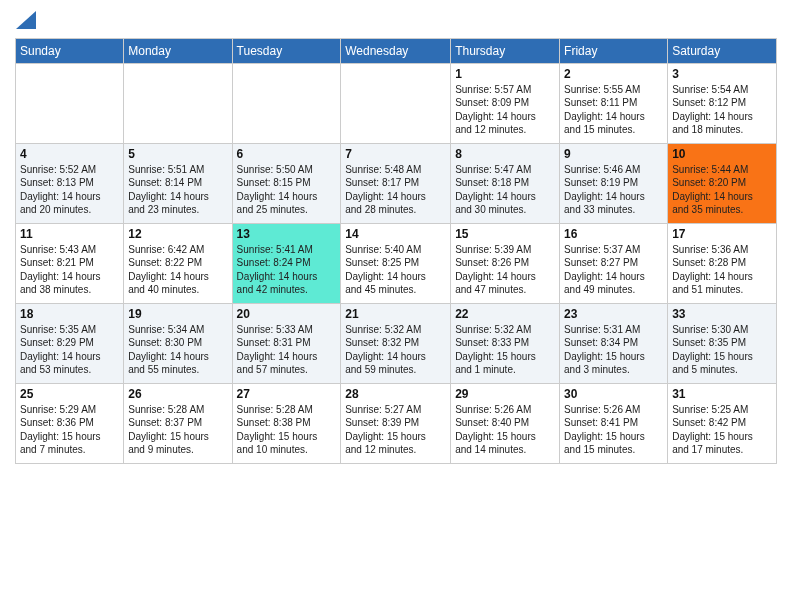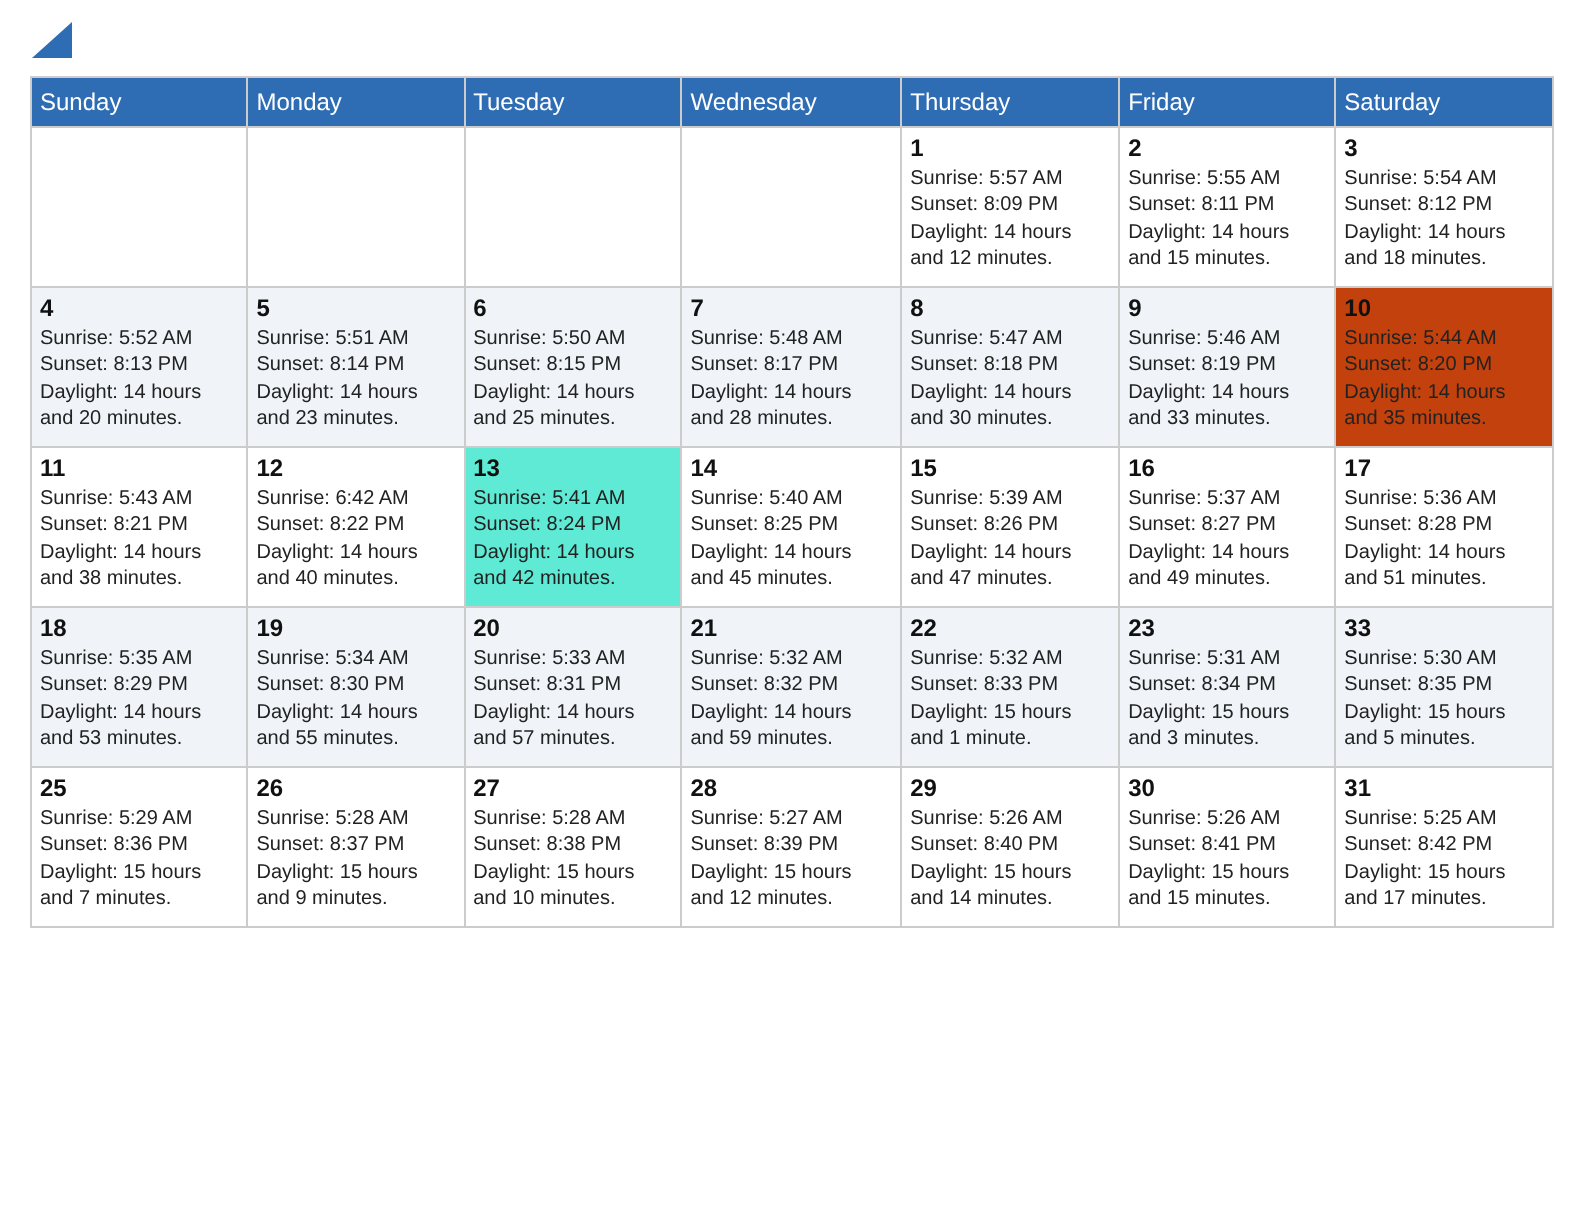--- a/index.html
+++ b/index.html
@@ -179,21 +179,21 @@
 Daylight: 14 hours
 and 30 minutes.</div>
           </td>
           <td style="background: rgb(240, 244, 248);">
             <div class="day-number">9</div>
             <div class="day-info" style="white-space: pre-line;">Sunrise: 5:46 AM
 Sunset: 8:19 PM
 Daylight: 14 hours
 and 33 minutes.</div>
           </td>
-          <td style="background: #c2410c;">
+          <td style="background: #f97316;">
             <div class="day-number">10</div>
             <div class="day-info" style="white-space: pre-line;">Sunrise: 5:44 AM
 Sunset: 8:20 PM
 Daylight: 14 hours
 and 35 minutes.</div>
           </td>
         </tr>
         <tr>
           <td style="background: rgb(255, 255, 255);">
             <div class="day-number">11</div>

